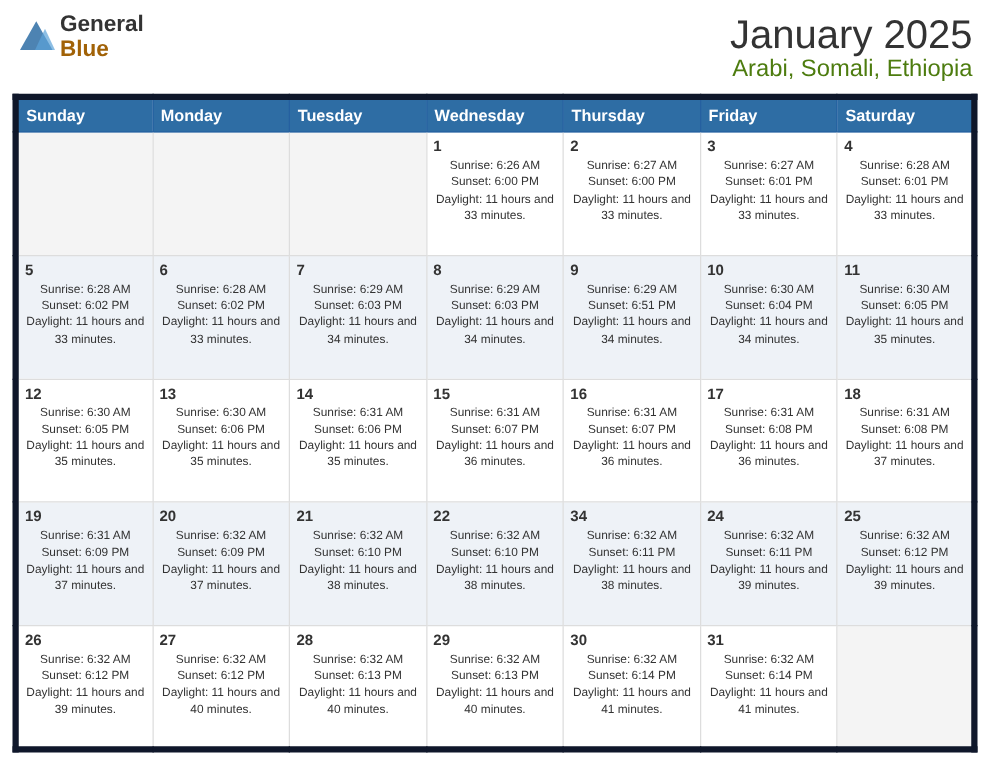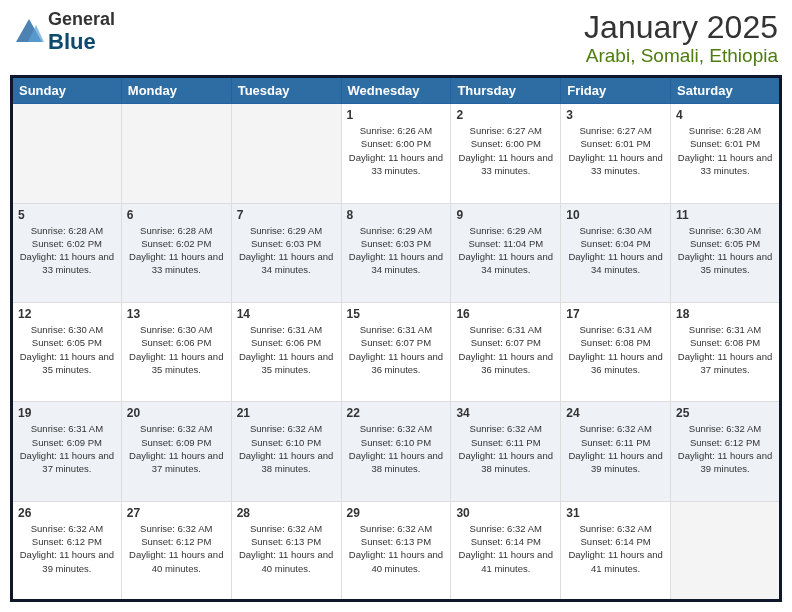--- a/index.html
+++ b/index.html
@@ -33,23 +33,23 @@
       display: flex;
       flex-direction: column;
       line-height: 1.1;
     }
     .logo-general {
       font-size: 18px;
       font-weight: bold;
       color: #333;
     }
     .logo-blue {
-      font-size: 22px;
+      font-size: 18px;
       font-weight: bold;
-      color: #0c4a6e;
+      color: #a16207;
     }
     .logo-icon {
       width: 30px;
       height: 30px;
       margin-right: 4px;
     }
     .title-area {
       text-align: right;
     }
     .month-title {
@@ -57,21 +57,21 @@
       font-weight: normal;
       color: #333;
       line-height: 1.1;
     }
     .subtitle {
       font-size: 19px;
       color: #4d7c0f;
     }
     .calendar {
       flex: 1;
-      border: 3px solid #0f172a;
+      border: 5px solid #0f172a;
       border-collapse: collapse;
       width: 100%;
       table-layout: fixed;
       padding-left: 44px;
     }
     .calendar th {
       background: #2e6da4;
       color: #fff;
       text-align: left;
       padding: 5px 6px;
@@ -197,21 +197,21 @@
           <td>
             <span class="day-num">8</span>
             <div class="day-info">Sunrise: 6:29 AM
 Sunset: 6:03 PM
 Daylight: 11 hours
 and 34 minutes.</div>
           </td>
           <td>
             <span class="day-num">9</span>
             <div class="day-info">Sunrise: 6:29 AM
-Sunset: 11:04 PM
+Sunset: 6:51 PM
 Daylight: 11 hours
 and 34 minutes.</div>
           </td>
           <td>
             <span class="day-num">10</span>
             <div class="day-info">Sunrise: 6:30 AM
 Sunset: 6:04 PM
 Daylight: 11 hours
 and 34 minutes.</div>
           </td>

